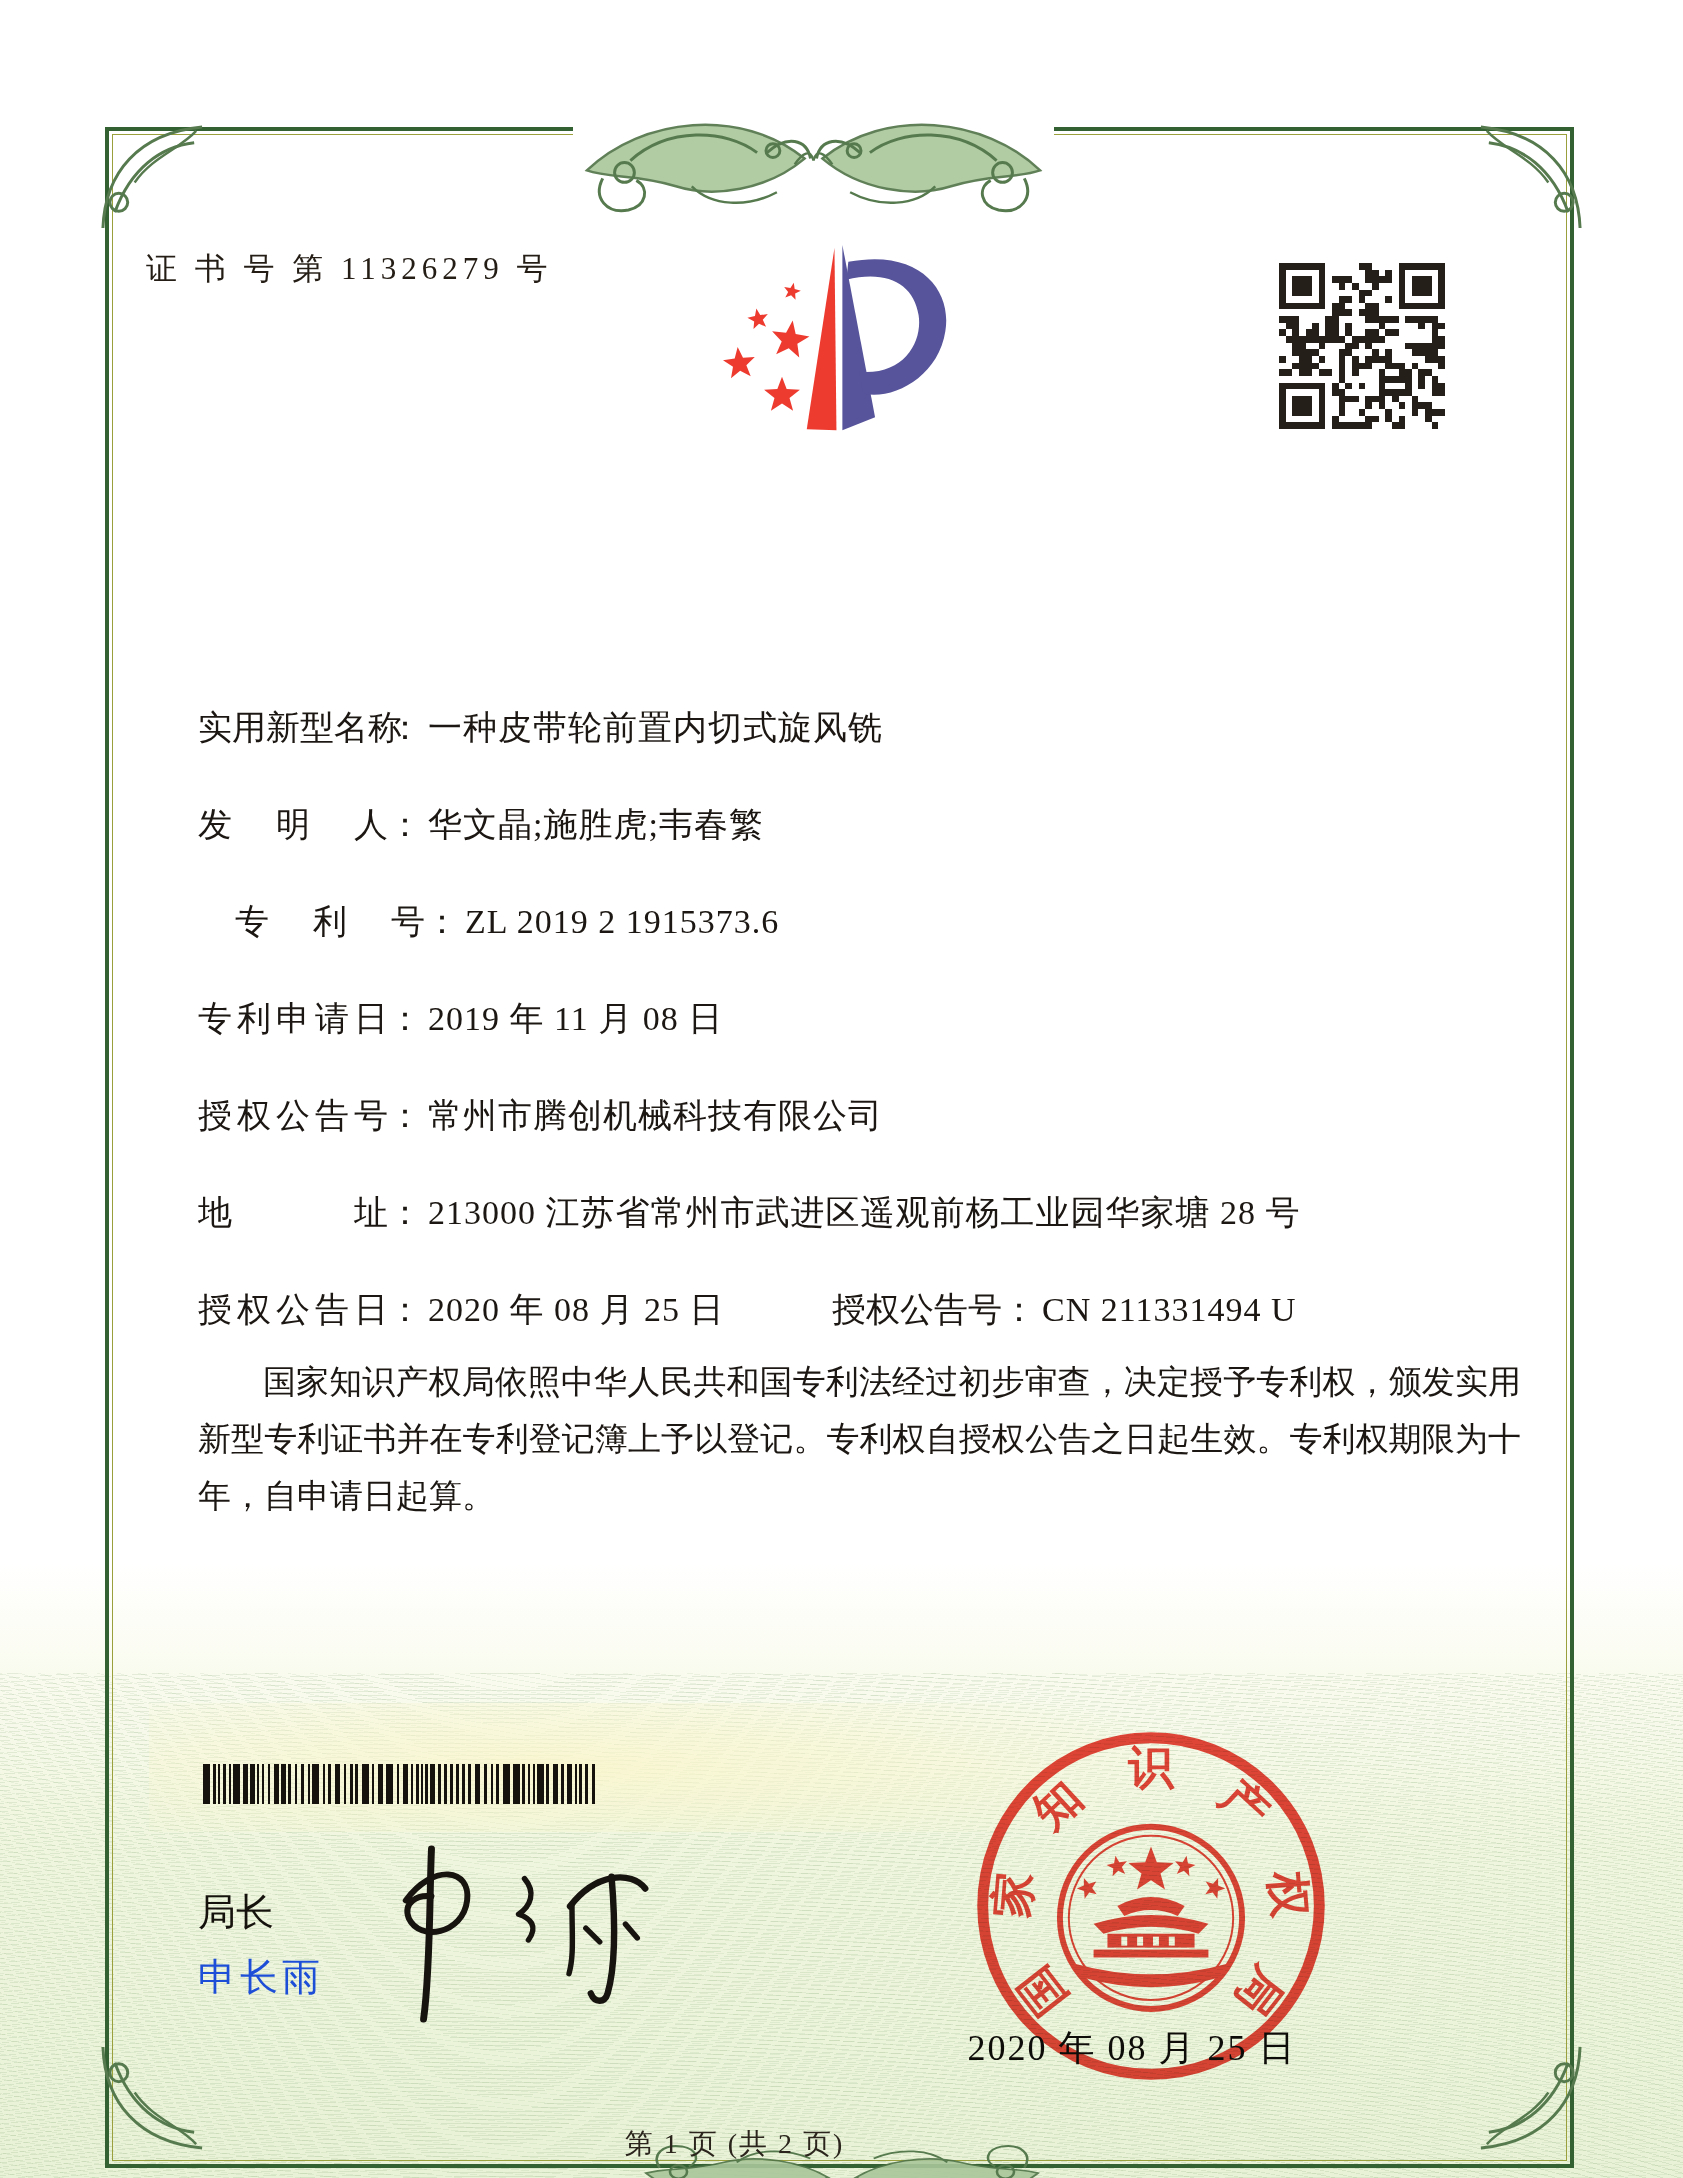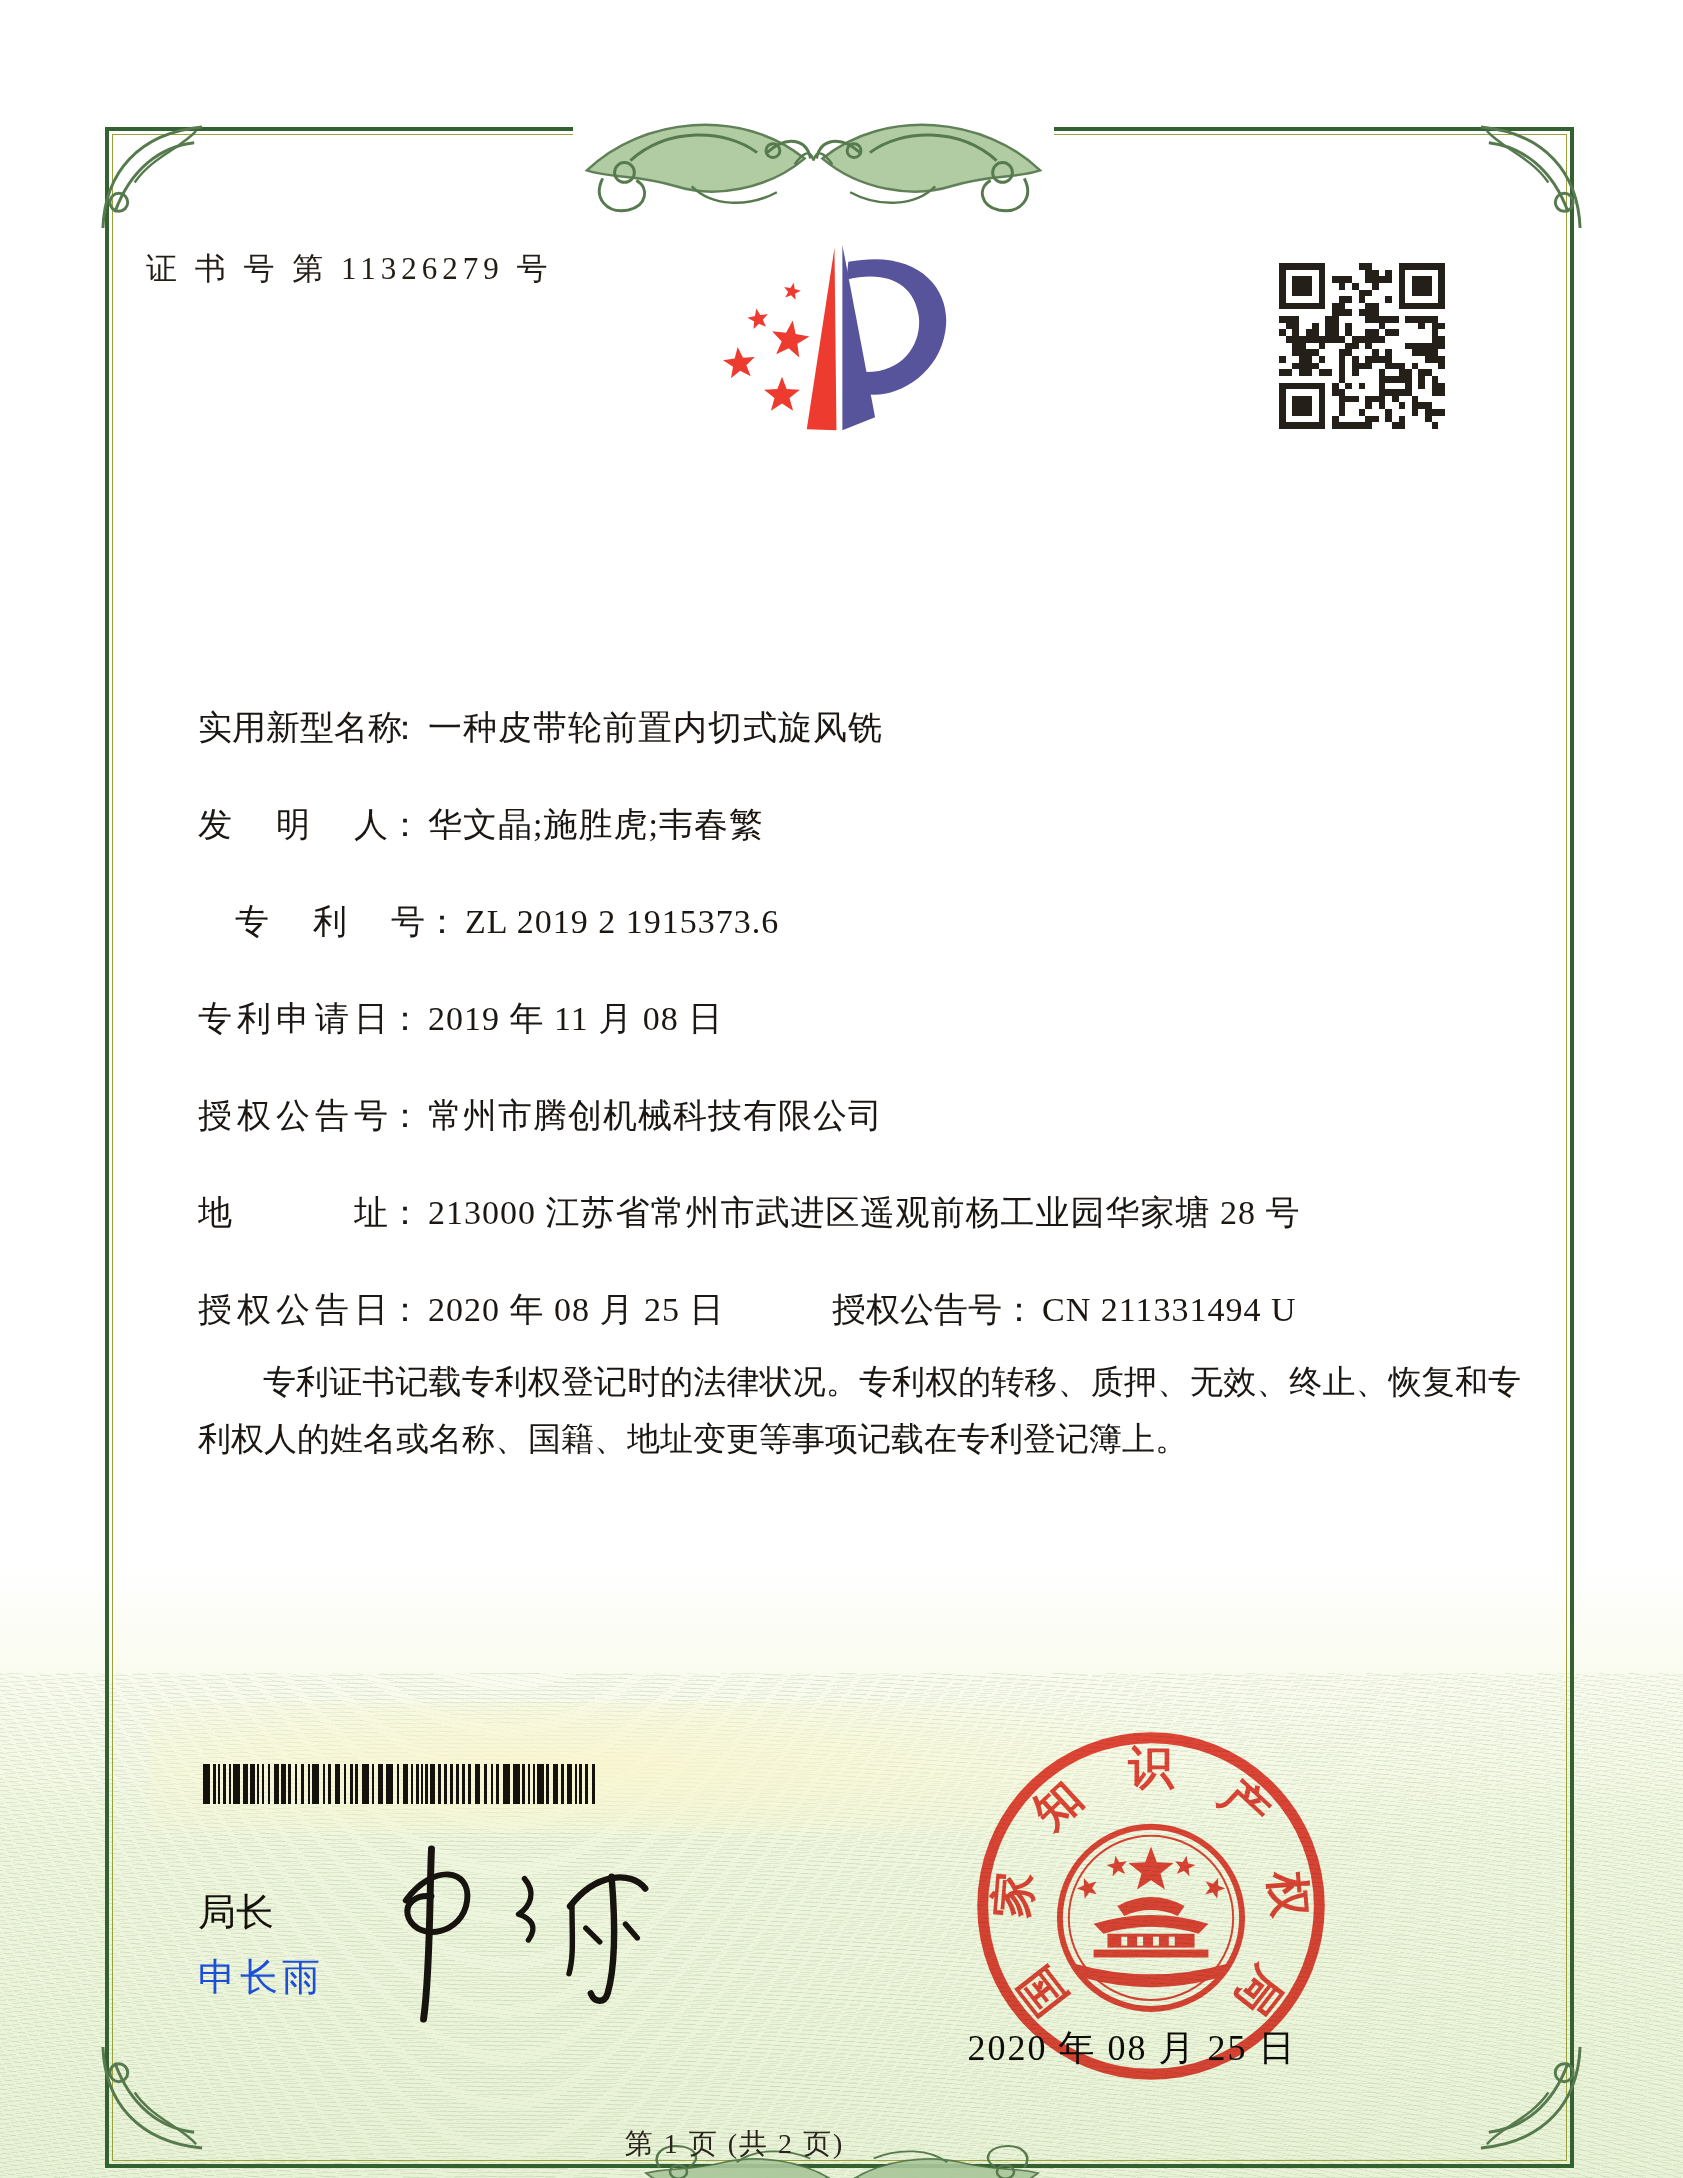--- a/index.html
+++ b/index.html
@@ -510,21 +510,21 @@
     </div>
     <div class="row r6">
       <span class="flabel">授权公告日</span><span class="fcolon">：</span><span class="fvalue">2020 年 08 月 25 日</span>
       <span class="group2">
         <span class="flabel">授权公告号</span><span class="fcolon">：</span><span class="fvalue">CN 211331494 U</span>
       </span>
     </div>
   </div>
 
   <div class="paras">
-    <p>专利证书记载专利权登记时的法律状况。专利权的转移、质押、无效、终止、恢复和专利权人的姓名或名称、国籍、地址变更等事项记载在专利登记簿上。</p>
+    <p>国家知识产权局依照中华人民共和国专利法经过初步审查，决定授予专利权，颁发实用新型专利证书并在专利登记簿上予以登记。专利权自授权公告之日起生效。专利权期限为十年，自申请日起算。</p>
   </div>
 
   <div class="barcode" id="barcode">
       <span style="width: 7px; margin-right: 3px;"></span>
       <span style="width: 3px; margin-right: 2px;"></span>
       <span style="width: 2px; margin-right: 3px;"></span>
       <span style="width: 3px; margin-right: 3px;"></span>
       <span style="width: 2px; margin-right: 2px;"></span>
       <span style="width: 7px; margin-right: 3px;"></span>
       <span style="width: 5px; margin-right: 2px;"></span>

